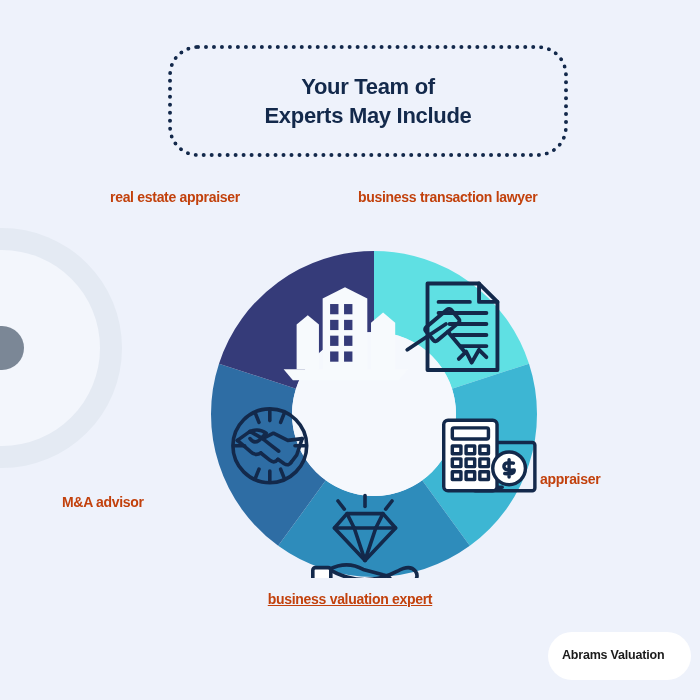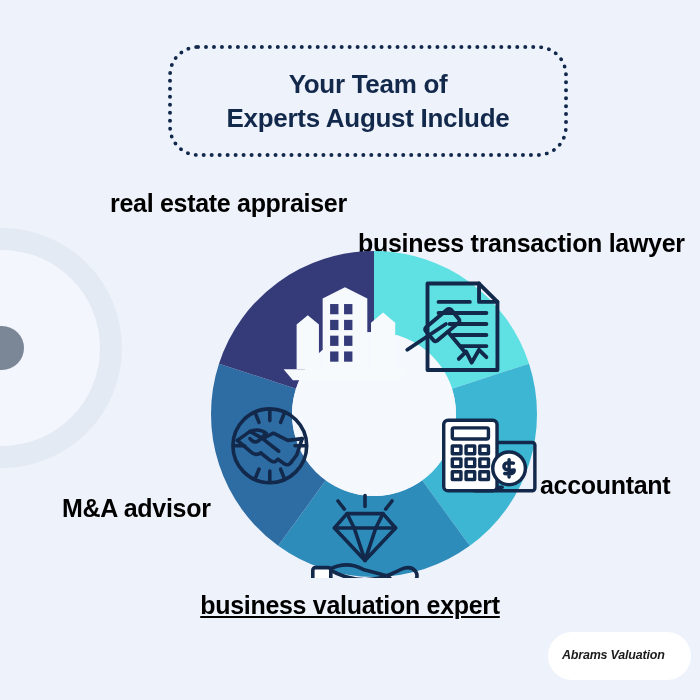--- a/index.html
+++ b/index.html
@@ -54,38 +54,38 @@
     border: 4px dotted #13294b;
     border-radius: 30px;
     box-sizing: border-box;
     display: flex;
     flex-direction: column;
     align-items: center;
     justify-content: center;
   }
   .title-line {
     color: #13294b;
-    font-size: 26px;
+    font-size: 22px;
     font-weight: bold;
     letter-spacing: -0.3px;
     line-height: 1.32;
     white-space: nowrap;
   }
 
   
   .label {
     position: absolute;
-    color: #000000;
-    font-size: 25px;
+    color: #c2410c;
+    font-size: 14px;
     font-weight: bold;
     white-space: nowrap;
     letter-spacing: -0.3px;
   }
   #label-appraiser { left: 110px; top: 189px; }
-  #label-lawyer    { left: 358px; top: 189px; margin-top: 40px; }
+  #label-lawyer    { left: 358px; top: 189px; }
   #label-advisor   { left: 62px;  top: 494px; }
   #label-accountant{ left: 540px; top: 471px; }
   #label-valuation {
     left: 0; right: 0; top: 591px;
     text-align: center;
     text-decoration: underline;
   }
 
   
   #donut-wrap {
@@ -104,21 +104,20 @@
     top: 632px;
     width: 143px;
     height: 48px;
     background: #ffffff;
     border-radius: 24px;
     display: flex;
     flex-direction: column;
     justify-content: center;
     padding-left: 14px;
     box-sizing: border-box;
-    font-style: italic;
   }
   .logo-line {
     color: #1b1b1b;
     font-size: 12.5px;
     font-weight: bold;
     line-height: 1.22;
     letter-spacing: -0.2px;
     white-space: nowrap;
   }
 </style>
@@ -126,27 +125,27 @@
 <body>
 
 <div id="deco-rings">
   <div class="ring ring-outer"></div>
   <div class="ring ring-mid"></div>
   <div class="ring ring-dot"></div>
 </div>
 
 <div id="title-box">
   <div class="title-line">Your Team of</div>
-  <div class="title-line">Experts August Include</div>
+  <div class="title-line">Experts May Include</div>
 </div>
 
 <div class="label" id="label-appraiser">real estate appraiser</div>
 <div class="label" id="label-lawyer">business transaction lawyer</div>
 <div class="label" id="label-advisor">M&amp;A advisor</div>
-<div class="label" id="label-accountant">accountant</div>
+<div class="label" id="label-accountant">appraiser</div>
 <div class="label" id="label-valuation">business valuation expert</div>
 
 <div id="donut-wrap">
   <svg id="donut-svg" width="328" height="328" viewBox="0 0 328 328" xmlns="http://www.w3.org/2000/svg">
     <g id="donut-segments">
         <path d="M 164 1 A 163 163 0 0 1 319.02221215611 113.63022991688356 L 241.9866343362026 138.6606064612543 A 82 82 0 0 0 164 82 Z" fill="#5fe0e3"></path>
         <path d="M 319.02221215611 113.63022991688356 A 163 163 0 0 1 259.8089961236731 295.86977008311646 L 212.1983906879828 230.3393935387457 A 82 82 0 0 0 241.9866343362026 138.6606064612543 Z" fill="#3db6d3"></path>
         <path d="M 259.8089961236731 295.86977008311646 A 163 163 0 0 1 68.1910038763269 295.86977008311646 L 115.8016093120172 230.3393935387457 A 82 82 0 0 0 212.1983906879828 230.3393935387457 Z" fill="#2e8cbb"></path>
         <path d="M 68.1910038763269 295.86977008311646 A 163 163 0 0 1 8.977787843889985 113.63022991688352 L 86.01336566379742 138.66060646125428 A 82 82 0 0 0 115.8016093120172 230.3393935387457 Z" fill="#2e6da4"></path>
         <path d="M 8.977787843889985 113.63022991688352 A 163 163 0 0 1 163.99999999999997 1 L 163.99999999999997 82 A 82 82 0 0 0 86.01336566379742 138.66060646125428 Z" fill="#353b79"></path>

